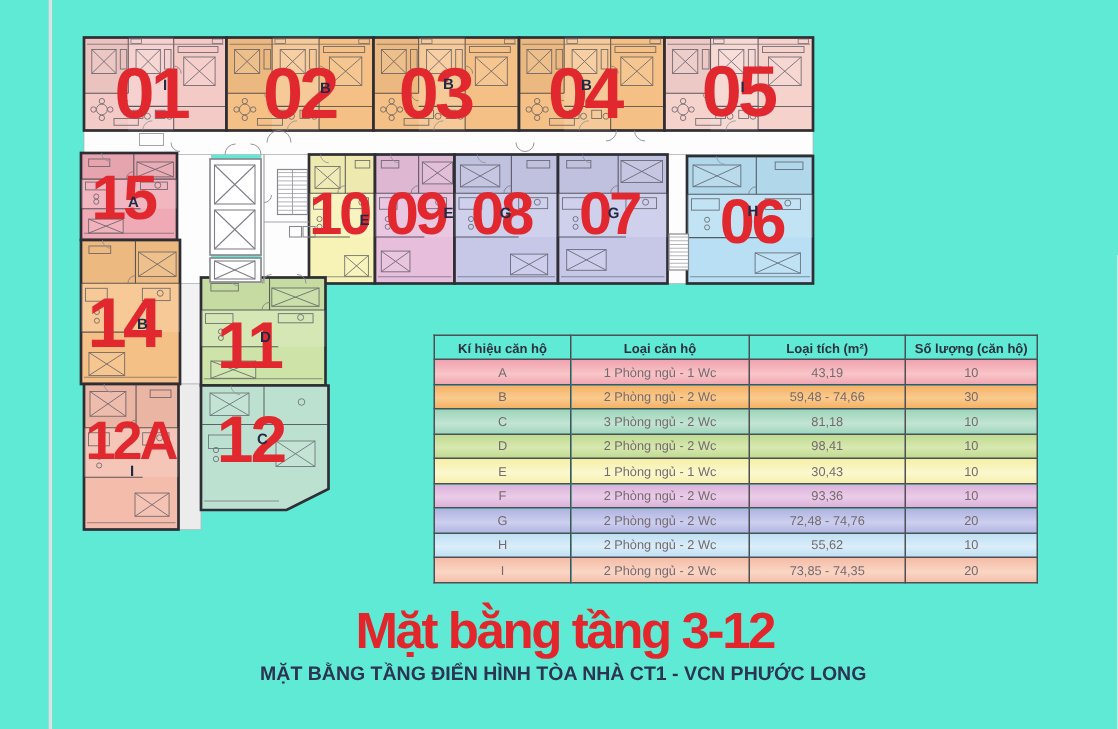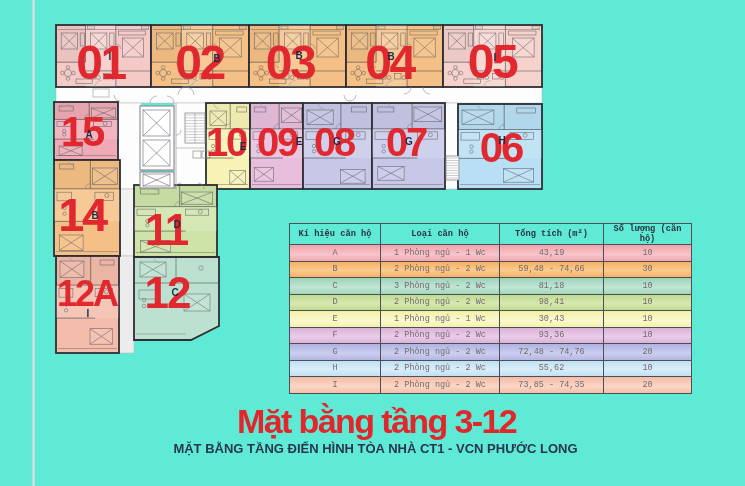--- a/index.html
+++ b/index.html
@@ -1,17 +1,17 @@
 <!DOCTYPE html>
 <html><head><meta charset="utf-8">
 <style>
 html,body{margin:0;padding:0;background:#fff;}
 #page{position:relative;width:745px;height:486px;background:#5eead4;font-family:"Liberation Sans",sans-serif;overflow:hidden;}
 #plan{position:absolute;left:0;top:0;font-family:"Liberation Sans",sans-serif;}
-#tbl{position:absolute;left:289px;top:223px;width:402px;border-collapse:collapse;font-family:Liberation Mono, monospace;table-layout:fixed;padding-left:17px;}
+#tbl{position:absolute;left:289px;top:223px;width:402px;border-collapse:collapse;font-family:Liberation Sans, sans-serif;table-layout:fixed;padding-left:17px;}
 #tbl td{border:1px solid #4e4e55;text-align:center;font-size:8.5px;color:#756a6e;padding:0;overflow:hidden;}
 #tbl tr.hd td{height:15px;font-weight:bold;color:#2c3140;font-size:8.7px;}
 #tbl tr.rw td{height:15.5px;}
 #tbl tr.tt td{height:14.5px;font-weight:bold;color:#2c3140;font-size:9px;}
 #title{position:absolute;left:4px;top:402px;width:745px;text-align:center;font-size:34px;font-weight:bold;color:#e2262c;letter-spacing:-1.6px;}
 #subtitle{position:absolute;left:3px;top:441px;width:745px;text-align:center;font-size:13px;font-weight:bold;color:#2b3550;letter-spacing:0px;}
 </style></head><body>
 <div id="page">
 <svg id="plan" width="745" height="486" viewBox="0 0 745 486">
 
@@ -619,21 +619,21 @@
       <colgroup>
         <col style="width:91px">
         <col style="width:119px">
         <col style="width:104px">
         <col style="width:88px">
       </colgroup>
 <tbody>
         <tr class="hd">
           <td>Kí hiệu căn hộ</td>
           <td>Loại căn hộ</td>
-          <td>Tổng tích (m²)</td>
+          <td>Loại tích (m²)</td>
           <td>Số lượng (căn hộ)</td>
         </tr>
 <tr class="rw" style="background:linear-gradient(180deg,#f0a2ae,#f8c5c9 55%,#f0a2ae)">
           <td>A</td>
           <td>1 Phòng ngủ - 1 Wc</td>
           <td>43,19</td>
           <td>10</td>
         </tr>
 <tr class="rw" style="background:linear-gradient(180deg,#f5ad5e,#f9cb8e 55%,#f5ad5e)">
           <td>B</td>

